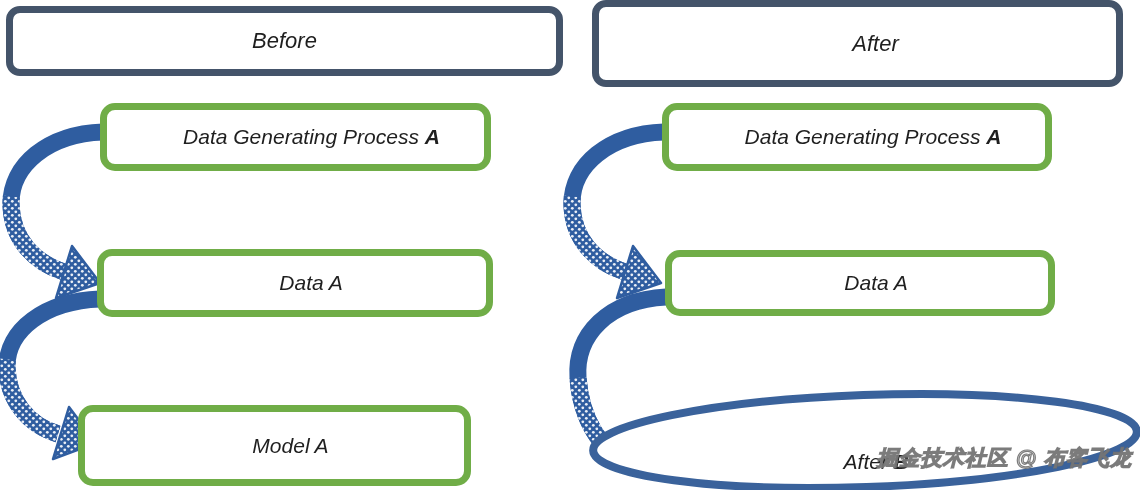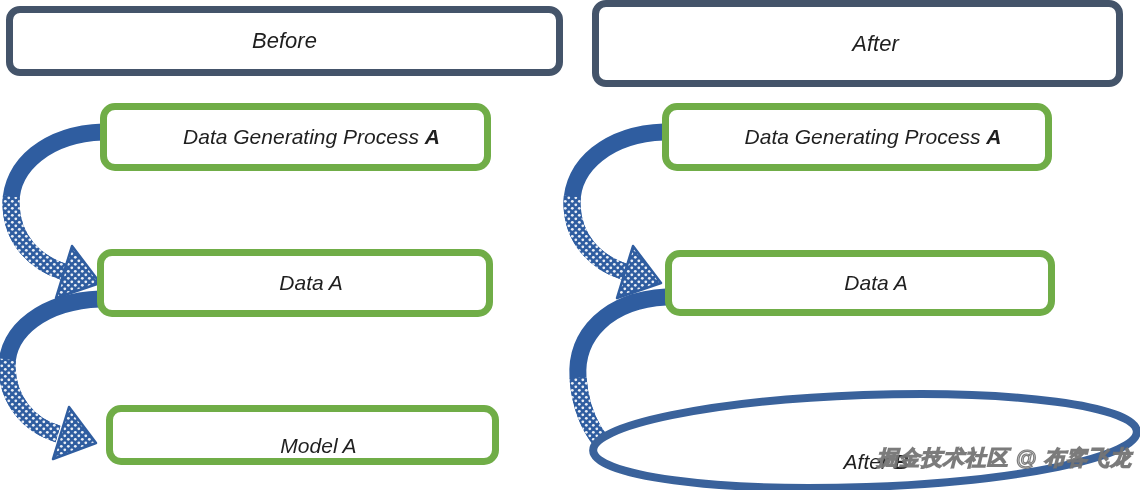--- a/index.html
+++ b/index.html
@@ -8,21 +8,21 @@
   svg.layer{position:absolute;left:0;top:0;z-index:1;}
   .box{position:absolute;box-sizing:border-box;background:#ffffff;display:flex;
        align-items:center;justify-content:center;color:var(--text,#1f1f1f);
        z-index:2;white-space:pre;}
   .title-box{border:7px solid var(--title-border,#44546A);border-radius:14px;font-size:22px;}
   .node-box{border:7px solid var(--node-border,#70AD47);border-radius:15px;font-size:21px;padding-left:32px;}
   #before-title{left:6px;top:6px;width:557px;height:70px;}
   #after-title{left:592px;top:0;width:531px;height:87px;padding-left:36px;}
   #l-dgp{left:100px;top:103px;width:391px;height:68px;}
   #l-data{left:97px;top:249px;width:396px;height:68px;}
-  #l-model{left:106px;top:405px;width:393px;height:60px;align-items:flex-end;}
+  #l-model{left:78px;top:405px;width:393px;height:81px;}
   #r-dgp{left:662px;top:103px;width:390px;height:68px;}
   #r-data{left:665px;top:250px;width:390px;height:66px;}
   #model-b-label{position:absolute;left:770px;top:426px;width:190px;text-align:center;
        font-size:21px;color:var(--text,#1f1f1f);z-index:3;white-space:pre;}
   .watermark{position:absolute;right:8px;top:444px;z-index:4;font-size:21px;
        font-weight:bold;letter-spacing:1px;white-space:nowrap;
        color:rgba(235,235,235,0.55);-webkit-text-stroke:1.2px rgba(110,110,110,0.9);}
   .arrow-body{fill:none;stroke:var(--arrow-blue,#2F5DA0);stroke-width:17;}
   .arrow-dots{fill:none;stroke:url(#dotpat);stroke-width:17;}
   .arrow-head{fill:url(#dotpat);stroke:var(--arrow-blue,#2F5DA0);stroke-width:2.5;stroke-linejoin:round;}

